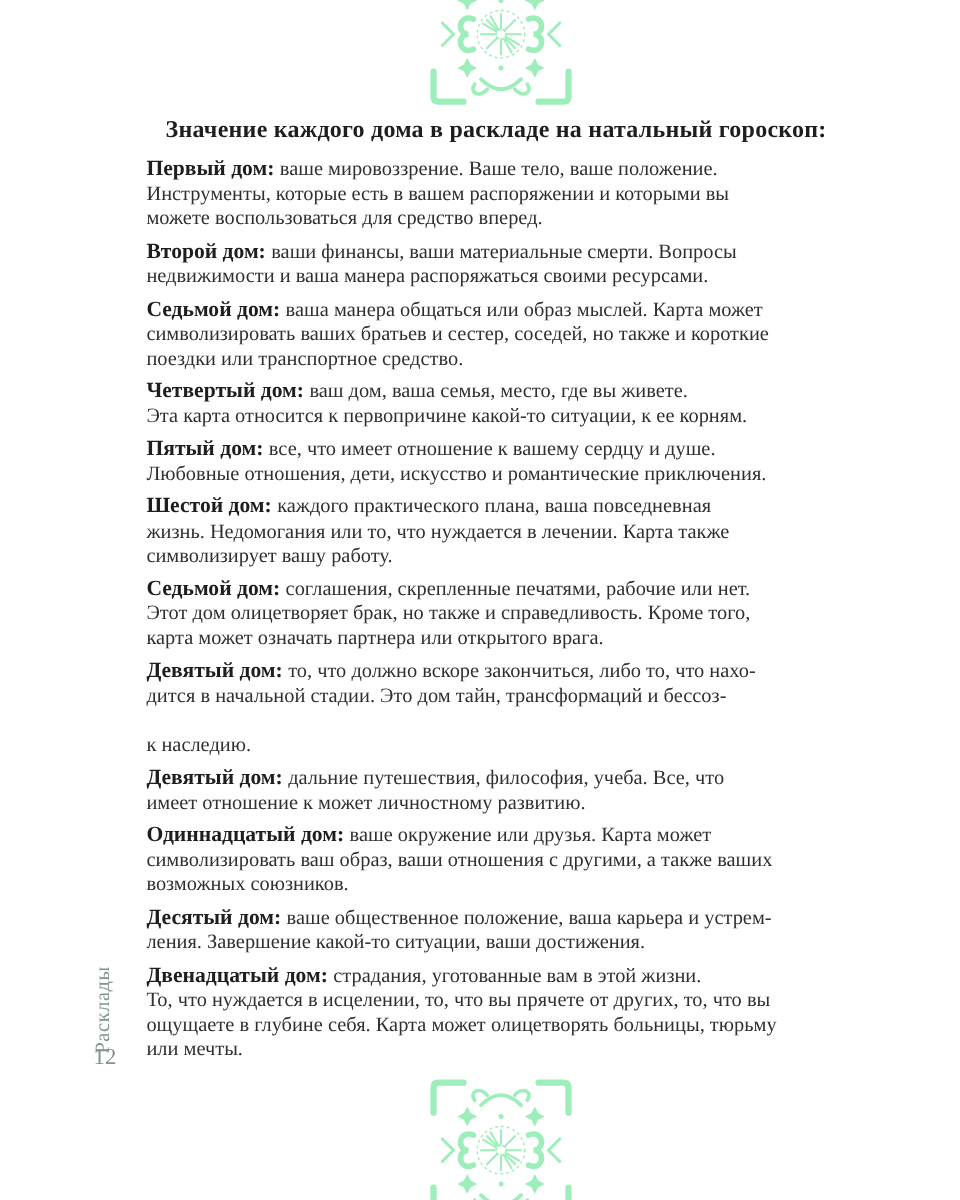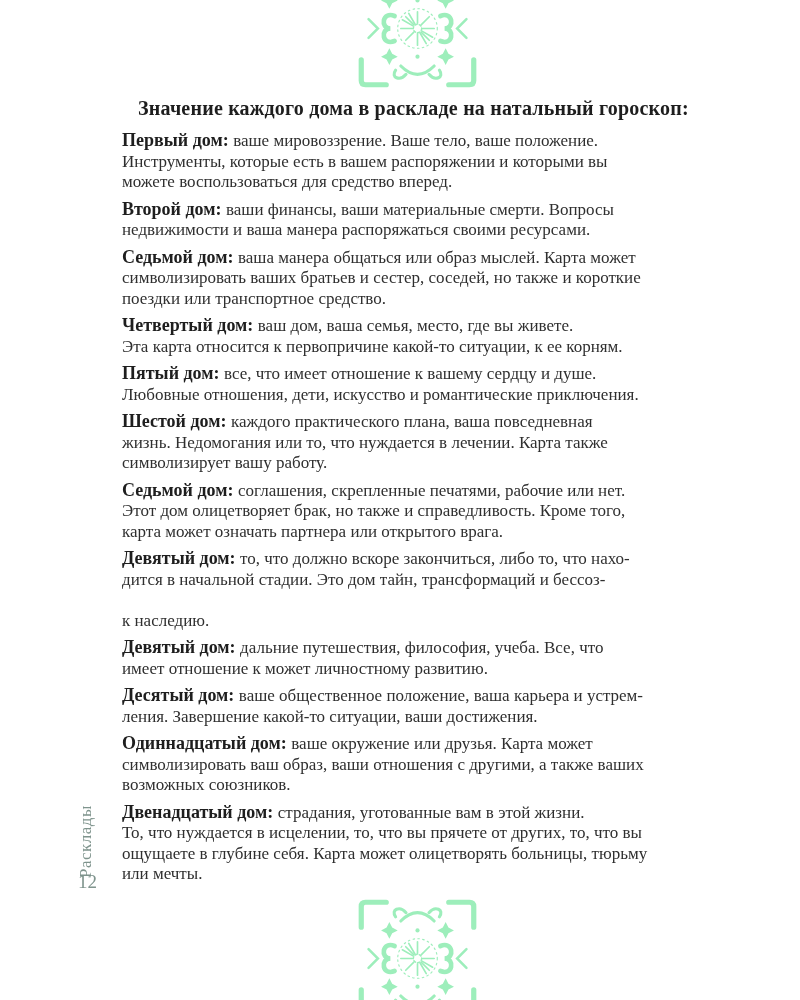--- a/index.html
+++ b/index.html
@@ -124,22 +124,22 @@
     <div id="paragraphs">
         <p class="para"><b class="head">Первый дом: </b><span class="text-line">ваше мировоззрение. Ваше тело, ваше положение.</span><br><span class="text-line">Инструменты, которые есть в вашем распоряжении и которыми вы</span><br><span class="text-line">можете воспользоваться для средство вперед.</span></p>
         <p class="para"><b class="head">Второй дом: </b><span class="text-line">ваши финансы, ваши материальные смерти. Вопросы</span><br><span class="text-line">недвижимости и ваша манера распоряжаться своими ресурсами.</span></p>
         <p class="para"><b class="head">Седьмой дом: </b><span class="text-line">ваша манера общаться или образ мыслей. Карта может</span><br><span class="text-line">символизировать ваших братьев и сестер, соседей, но также и короткие</span><br><span class="text-line">поездки или транспортное средство.</span></p>
         <p class="para"><b class="head">Четвертый дом: </b><span class="text-line">ваш дом, ваша семья, место, где вы живете.</span><br><span class="text-line">Эта карта относится к первопричине какой-то ситуации, к ее корням.</span></p>
         <p class="para"><b class="head">Пятый дом: </b><span class="text-line">все, что имеет отношение к вашему сердцу и душе.</span><br><span class="text-line">Любовные отношения, дети, искусство и романтические приключения.</span></p>
         <p class="para"><b class="head">Шестой дом: </b><span class="text-line">каждого практического плана, ваша повседневная</span><br><span class="text-line">жизнь. Недомогания или то, что нуждается в лечении. Карта также</span><br><span class="text-line">символизирует вашу работу.</span></p>
         <p class="para"><b class="head">Седьмой дом: </b><span class="text-line">соглашения, скрепленные печатями, рабочие или нет.</span><br><span class="text-line">Этот дом олицетворяет брак, но также и справедливость. Кроме того,</span><br><span class="text-line">карта может означать партнера или открытого врага.</span></p>
         <p class="para"><b class="head">Девятый дом: </b><span class="text-line">то, что должно вскоре закончиться, либо то, что нахо-</span><br><span class="text-line">дится в начальной стадии. Это дом тайн, трансформаций и бессоз-</span><br><br><span class="text-line">к наследию.</span></p>
         <p class="para"><b class="head">Девятый дом: </b><span class="text-line">дальние путешествия, философия, учеба. Все, что</span><br><span class="text-line">имеет отношение к может личностному развитию.</span></p>
+        <p class="para"><b class="head">Одиннадцатый дом: </b><span class="text-line">ваше окружение или друзья. Карта может</span><br><span class="text-line">символизировать ваш образ, ваши отношения с другими, а также ваших</span><br><span class="text-line">возможных союзников.</span></p>
         <p class="para"><b class="head">Десятый дом: </b><span class="text-line">ваше общественное положение, ваша карьера и устрем-</span><br><span class="text-line">ления. Завершение какой-то ситуации, ваши достижения.</span></p>
-        <p class="para"><b class="head">Одиннадцатый дом: </b><span class="text-line">ваше окружение или друзья. Карта может</span><br><span class="text-line">символизировать ваш образ, ваши отношения с другими, а также ваших</span><br><span class="text-line">возможных союзников.</span></p>
         <p class="para"><b class="head">Двенадцатый дом: </b><span class="text-line">страдания, уготованные вам в этой жизни.</span><br><span class="text-line">То, что нуждается в исцелении, то, что вы прячете от других, то, что вы</span><br><span class="text-line">ощущаете в глубине себя. Карта может олицетворять больницы, тюрьму</span><br><span class="text-line">или мечты.</span></p>
       </div>
   </main>
 
   <div class="ornament ornament-bottom">
     <svg viewBox="0 0 120 120" aria-hidden="true">
       <use href="#orn-tile"></use>
       <g stroke="currentColor" fill="none" stroke-linecap="round">
         <g stroke-width="1.6">
           <line x1="65" y1="60" x2="76" y2="60"></line>

